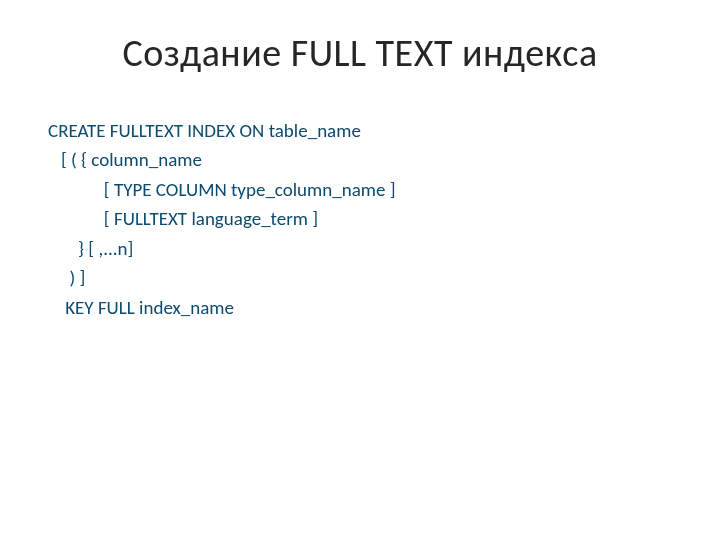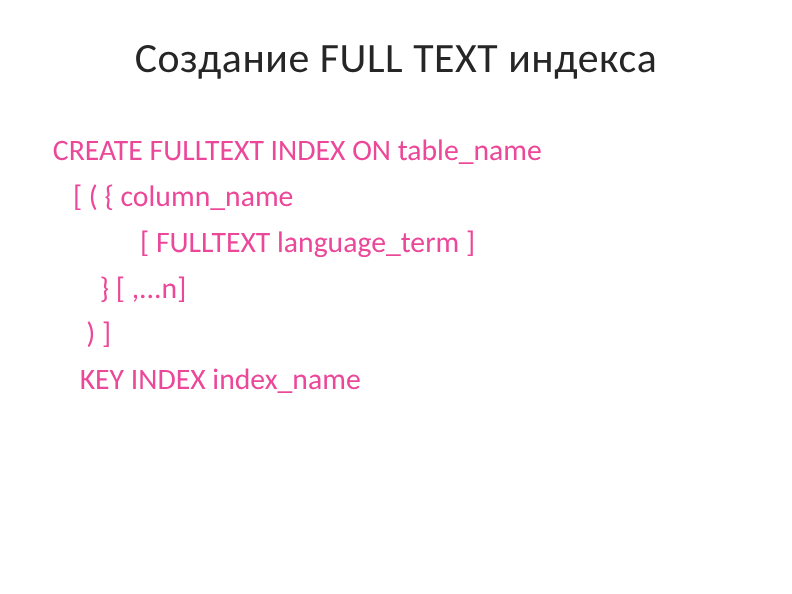--- a/index.html
+++ b/index.html
@@ -22,35 +22,36 @@
     }
     .title {
       font-size: 38px;
       font-weight: 400;
       text-align: center;
       color: #262626;
       margin-bottom: 40px;
       letter-spacing: 0.5px;
     }
     .content {
-      font-size: 27px;
+      font-size: 19px;
       line-height: 1.55;
-      color: #ec4899;
+      color: #0c4a6e;
       padding-left: 8px;
     }
     .line {
       white-space: pre;
     }
   </style>
 </head>
 <body>
 
 <div class="slide">
   <h1 class="title">Создание FULL TEXT индекса</h1>
   <div class="content">
     <div class="line">CREATE FULLTEXT INDEX ON table_name</div>
     <div class="line">   [ ( { column_name</div>
+    <div class="line">             [ TYPE COLUMN type_column_name ]</div>
     <div class="line">             [ FULLTEXT language_term ]</div>
     <div class="line">       } [ ,...n]</div>
     <div class="line">     ) ]</div>
-    <div class="line">    KEY INDEX index_name</div>
+    <div class="line">    KEY FULL index_name</div>
   </div>
 </div>
 
 </body></html>

